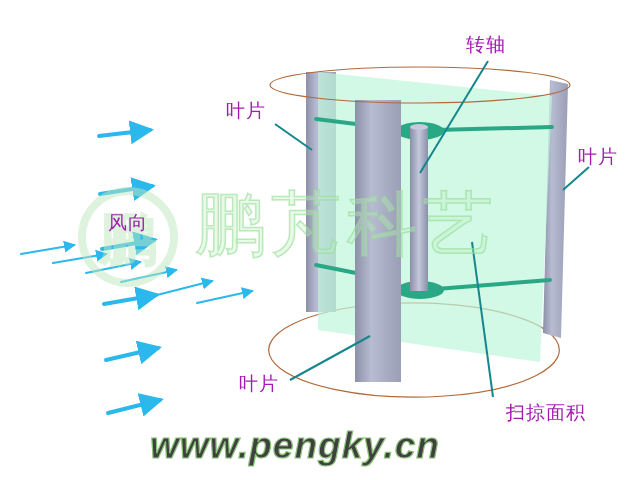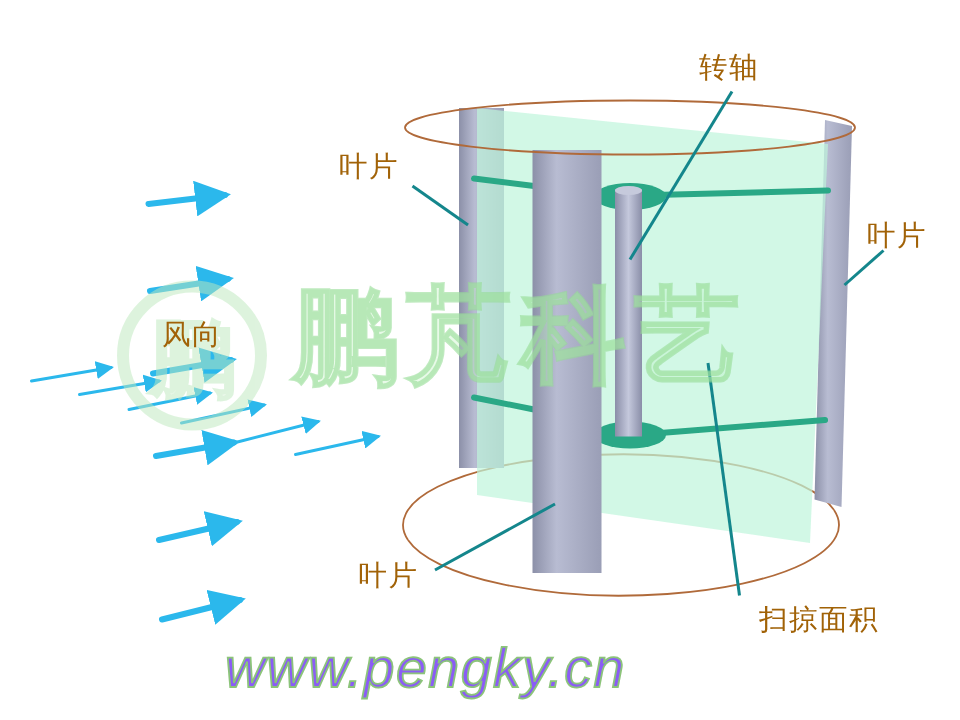--- a/index.html
+++ b/index.html
@@ -1,26 +1,26 @@
 <!DOCTYPE html>
 <html><head>
 <meta charset="utf-8">
 <style>
   html, body { margin: 0; padding: 0; background: #ffffff; }
   body { width: 640px; height: 480px; position: relative; overflow: hidden;
          font-family: "DejaVu Sans", sans-serif; }
   #canvas { position: absolute; left: 0; top: 0; width: 640px; height: 480px; }
-  .label { position: absolute; color: #a16207; font-size: 19px; font-weight: normal;
+  .label { position: absolute; color: #a21caf; font-size: 19px; font-weight: normal;
            font-family: "DejaVu Sans", sans-serif; white-space: nowrap; letter-spacing: 1px; text-align: right; }
   .watermark-text { position: absolute; left: 195px; top: 178px; font-size: 70px;
-           font-weight: bold; color: rgba(190,240,190,0.35);
+           font-weight: normal; color: rgba(190,240,190,0.35);
            -webkit-text-stroke: 1.5px rgba(150,220,150,0.6);
            font-family: "DejaVu Sans", sans-serif; letter-spacing: 6px; white-space: nowrap; }
-  .url { position: absolute; left: 150px; top: 425px; font-size: 37px; font-weight: normal;
-         font-style: italic; color: #8b5cf6; -webkit-text-stroke: 1.2px #8cc47a;
+  .url { position: absolute; left: 150px; top: 425px; font-size: 37px; font-weight: bold;
+         font-style: italic; color: #404040; -webkit-text-stroke: 1.2px #8cc47a;
          font-family: "Liberation Sans", sans-serif; letter-spacing: 1px; white-space: nowrap; }
 </style>
 </head>
 <body>
 
 <svg id="canvas" viewBox="0 0 640 480" xmlns="http://www.w3.org/2000/svg">
   <defs>
     <linearGradient id="bladeGrad" x1="0" x2="1" y1="0" y2="0">
       <stop offset="0" stop-color="#8c90a8"></stop>
       <stop offset="0.35" stop-color="#b8bcd2"></stop>

